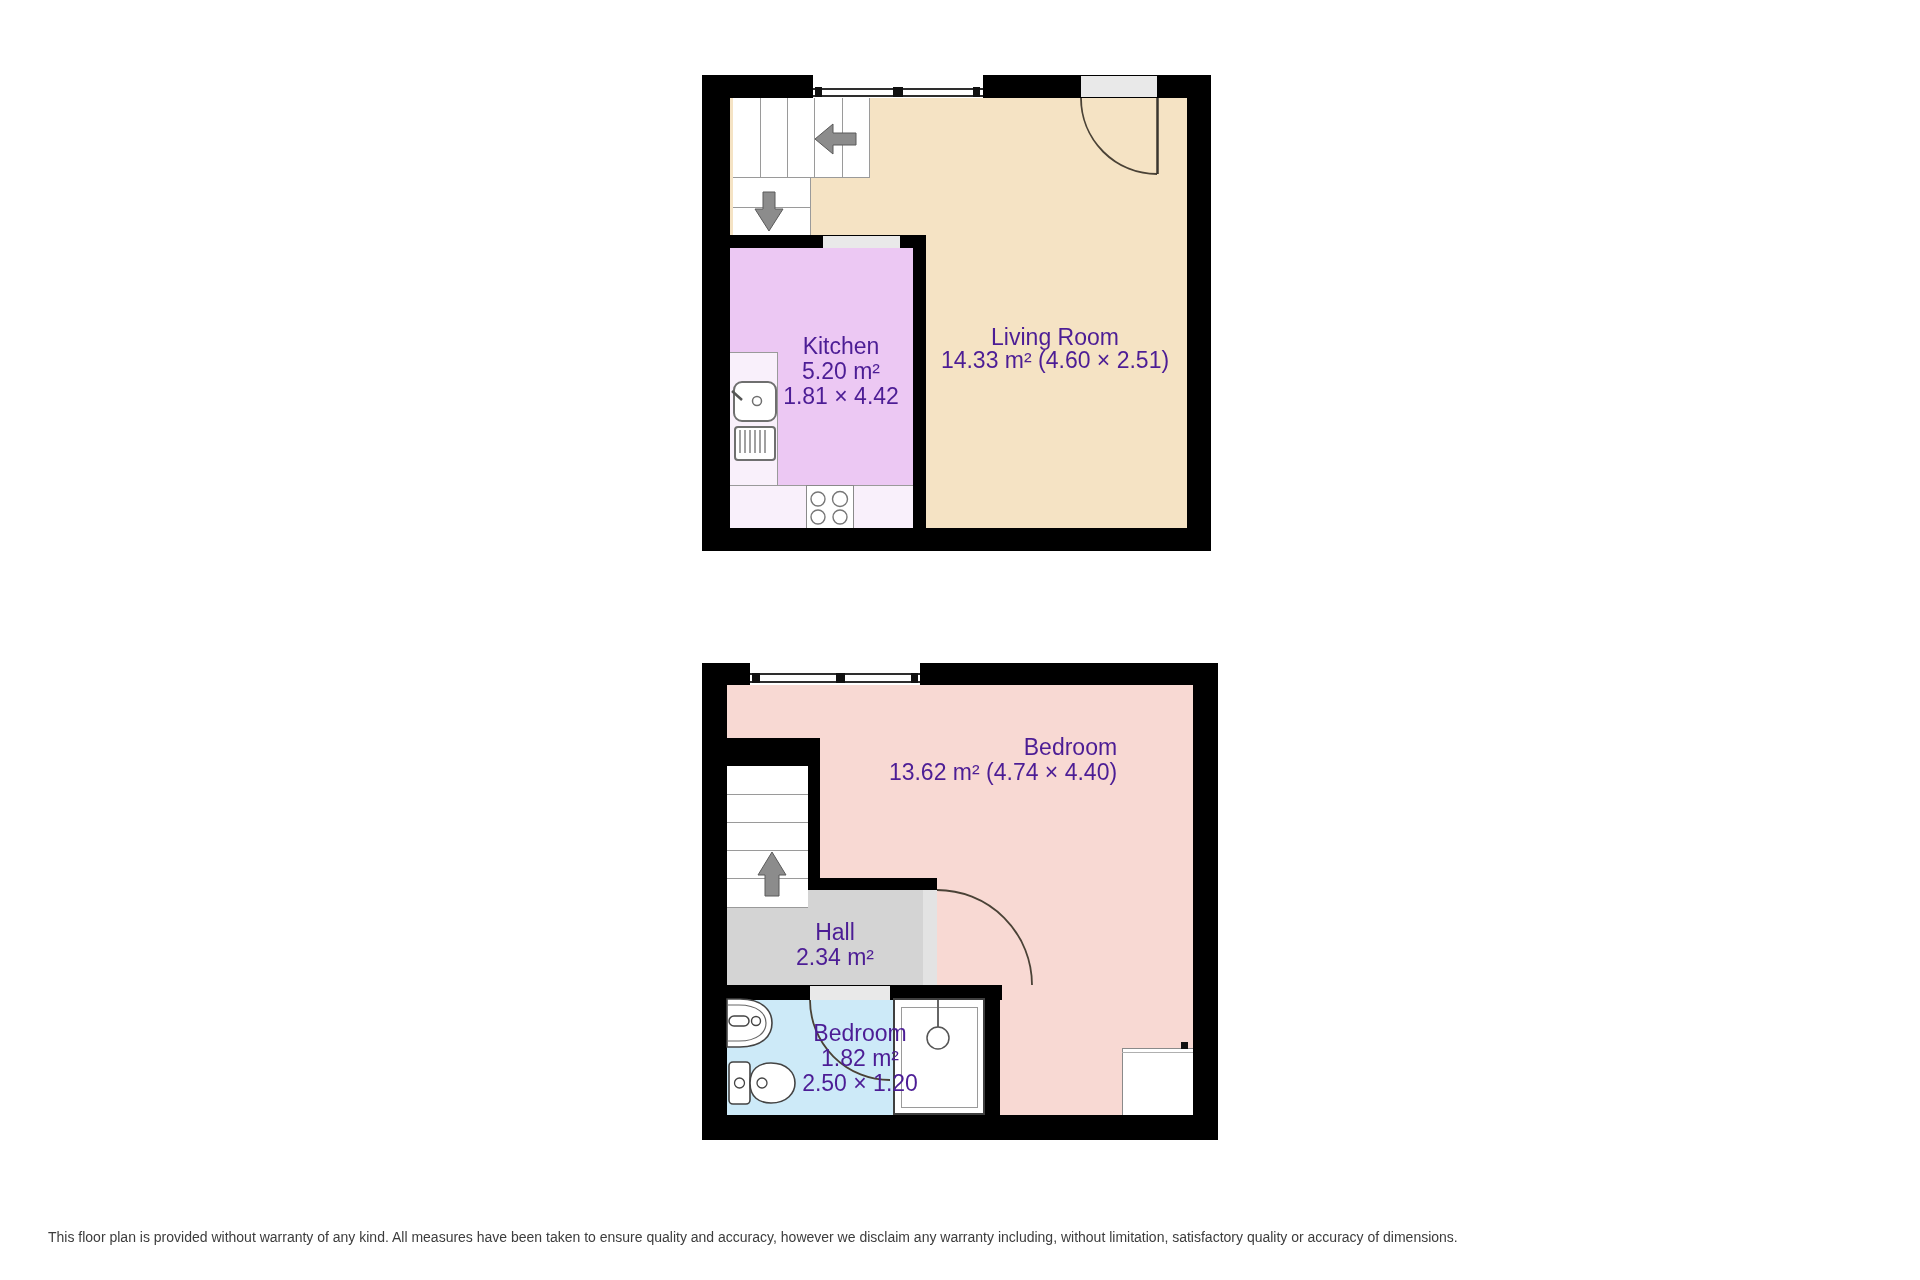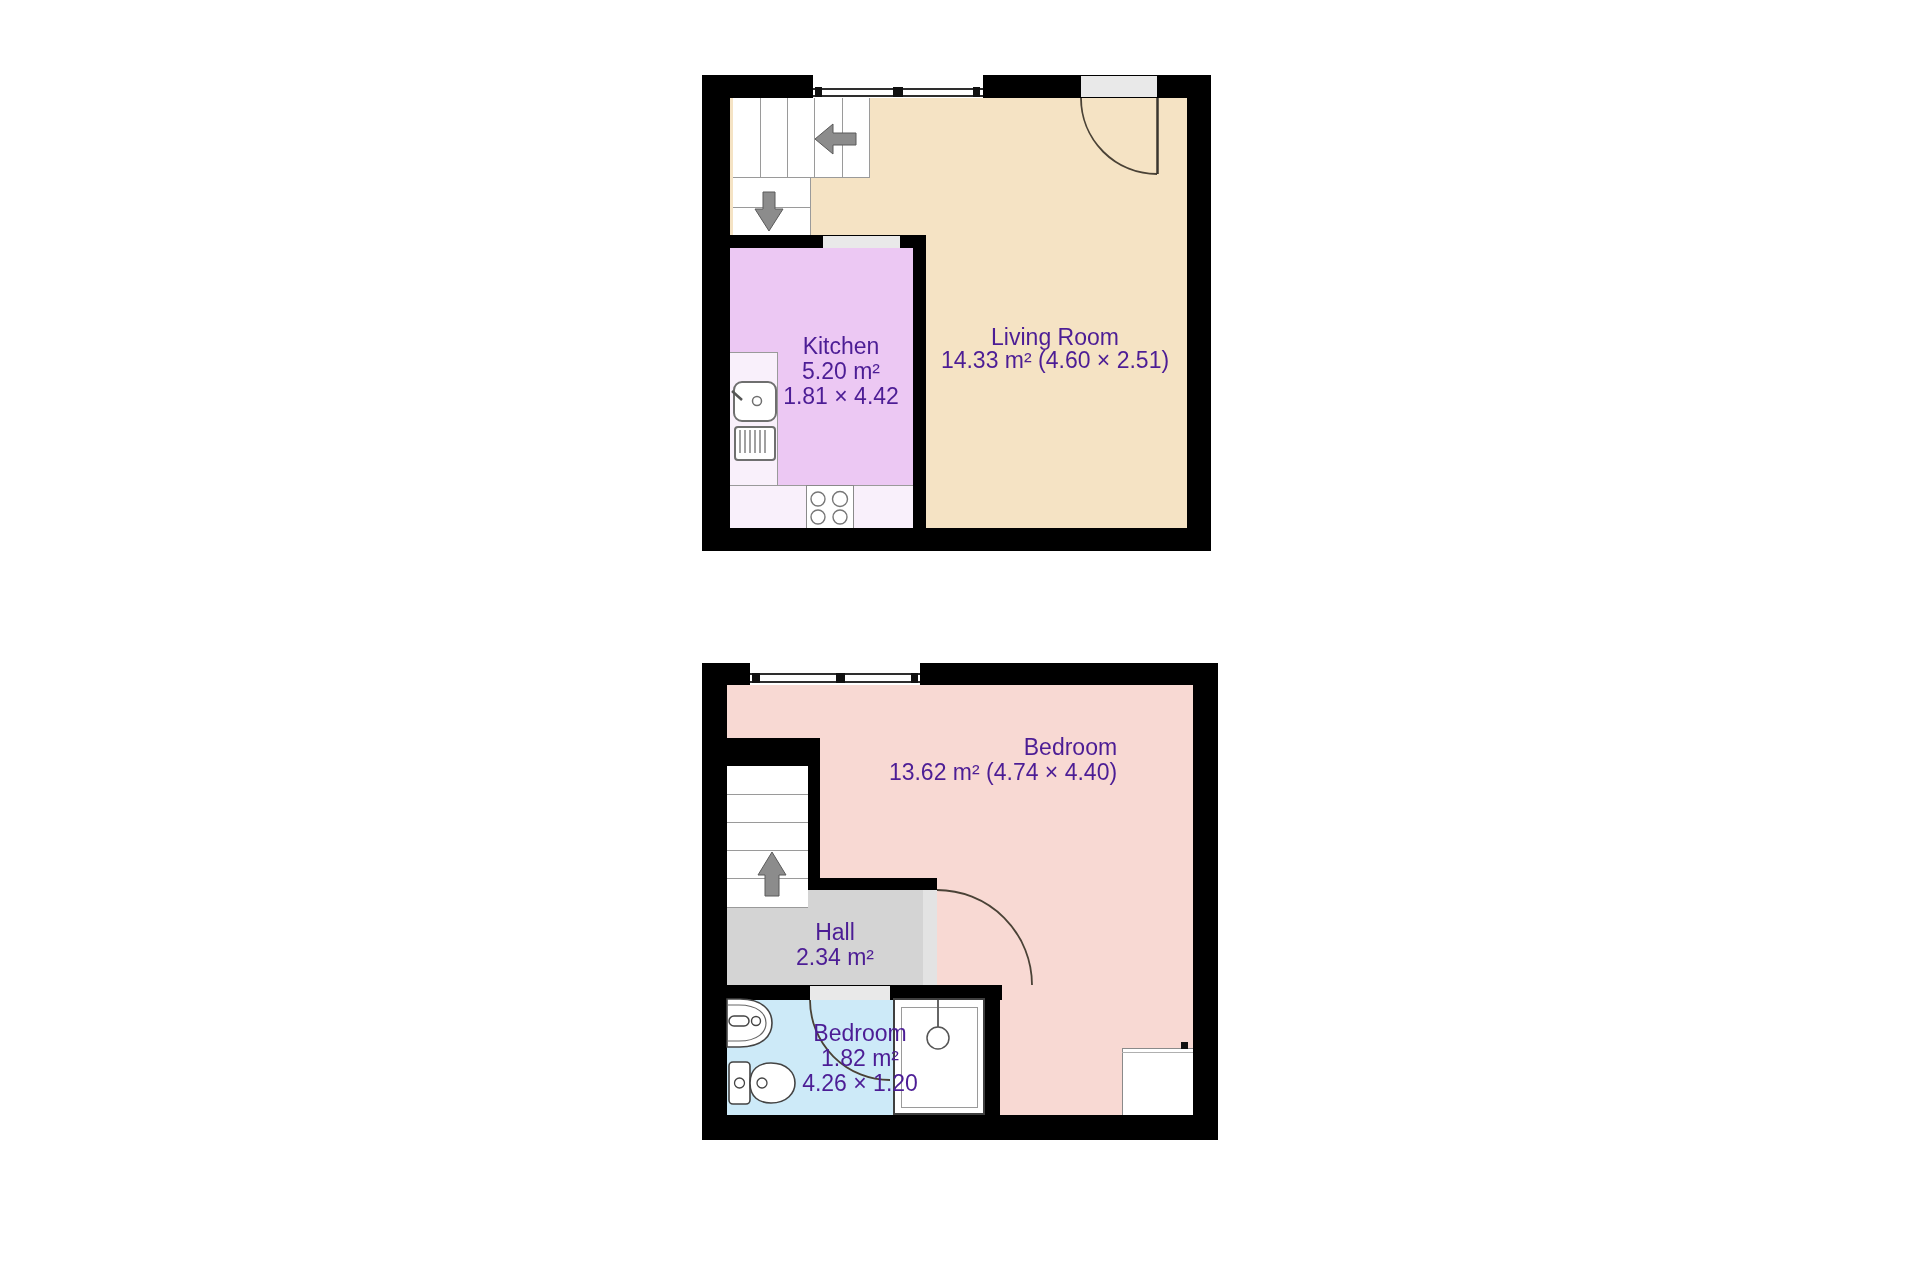--- a/index.html
+++ b/index.html
@@ -129,21 +129,21 @@
       <div>Bedroom</div>
       <div>13.62 m² (4.74 × 4.40)</div>
     </div>
     <div class="lbl" style="left:835px;top:920px;">
       <div>Hall</div>
       <div>2.34 m²</div>
     </div>
     <div class="lbl" style="left:860px;top:1021px;">
       <div>Bedroom</div>
       <div>1.82 m²</div>
-      <div>4.26 × 1.20</div>
+      <div>2.50 × 1.20</div>
     </div>
   </section>
 
   <svg id="overlay" width="1920" height="1280" viewBox="0 0 1920 1280">
 
     <path d="M 1081 98 A 76 76 0 0 0 1157 174" fill="none" stroke="#4a4236" stroke-width="1.8"></path>
     <line x1="1157.5" y1="98" x2="1157.5" y2="174" stroke="#3a362f" stroke-width="2.5"></line>
 
     <polygon points="815,139 833,124 833,133 856,133 856,145 833,145 833,154" fill="#8c8c8c" stroke="#5a5a5a" stroke-width="1"></polygon>
     <polygon points="763,192 775,192 775,209 783,209 769,231 755,209 763,209" fill="#8c8c8c" stroke="#5a5a5a" stroke-width="1"></polygon>
@@ -179,13 +179,14 @@
 
     <rect x="729" y="1062" width="21" height="42" rx="4" fill="#ffffff" stroke="#444444" stroke-width="1.6"></rect>
     <circle cx="739.5" cy="1083" r="5" fill="#ffffff" stroke="#444444" stroke-width="1.3"></circle>
     <path d="M 750 1083 C 750 1069 759 1063 771 1063 C 787 1063 795 1073 795 1083 C 795 1093 787 1103 771 1103 C 759 1103 750 1097 750 1083 Z" fill="#ffffff" stroke="#444444" stroke-width="1.6"></path>
     <circle cx="762" cy="1083" r="5" fill="#ffffff" stroke="#444444" stroke-width="1.3"></circle>
 
     <line x1="938" y1="1000" x2="938" y2="1027" stroke="#666666" stroke-width="2"></line>
     <circle cx="938" cy="1038" r="11" fill="none" stroke="#555555" stroke-width="1.5"></circle>
   </svg>
 
+  <p id="disclaimer">This floor plan is provided without warranty of any kind. All measures have been taken to ensure quality and accuracy, however we disclaim any warranty including, without limitation, satisfactory quality or accuracy of dimensions.</p>
 </div>
 
 </body></html>

